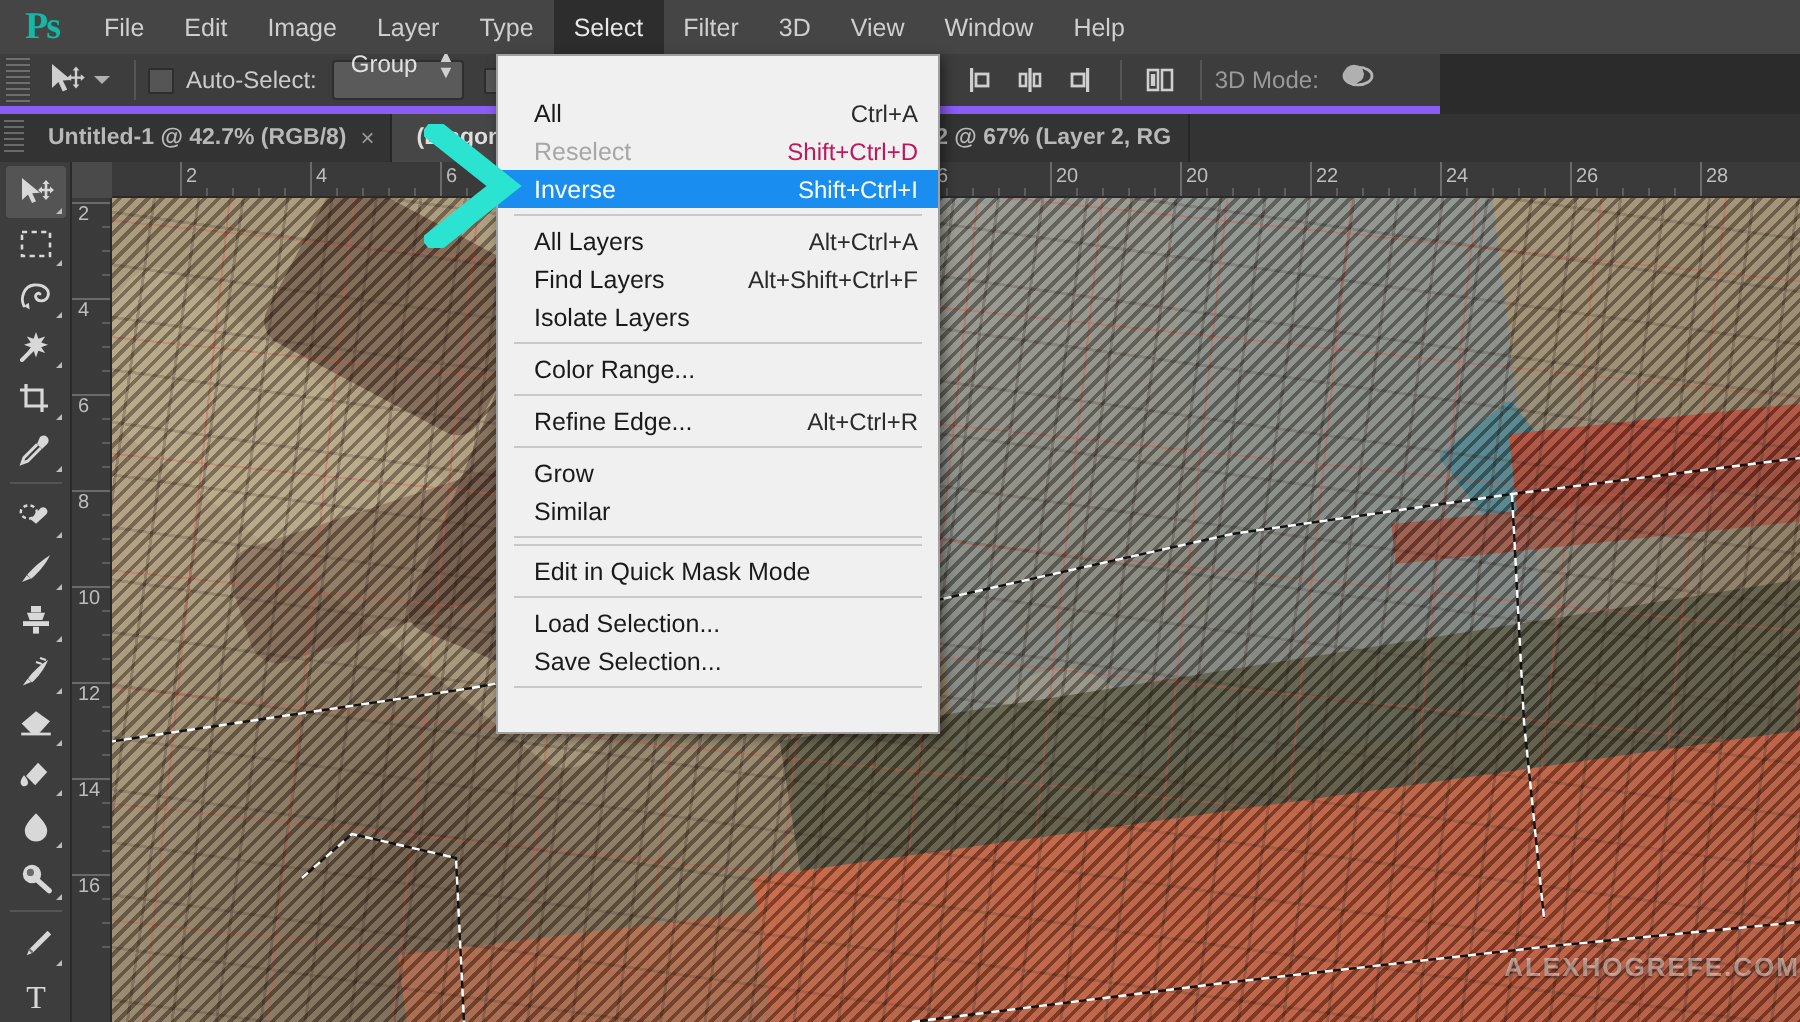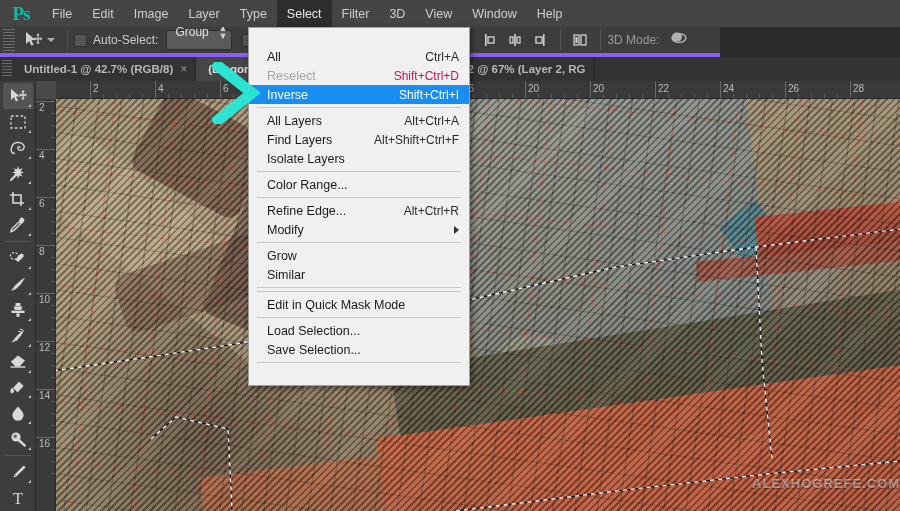--- a/index.html
+++ b/index.html
@@ -801,24 +801,20 @@
     </div>
     <div class="dd-sep"></div>
     <div class="dd-item">
       <span class="dd-label">Color Range...</span>
     </div>
     <div class="dd-sep"></div>
     <div class="dd-item">
       <span class="dd-label">Refine Edge...</span>
       <span class="dd-acc">Alt+Ctrl+R</span>
     </div>
-    <div class="dd-item">
-      <span class="dd-label">Modify</span>
-      <span class="dd-sub"></span>
-    </div>
     <div class="dd-sep"></div>
     <div class="dd-item">
       <span class="dd-label">Grow</span>
     </div>
     <div class="dd-item">
       <span class="dd-label">Similar</span>
     </div>
     <div class="dd-sep"></div>
     <div class="dd-sep"></div>
     <div class="dd-item">

